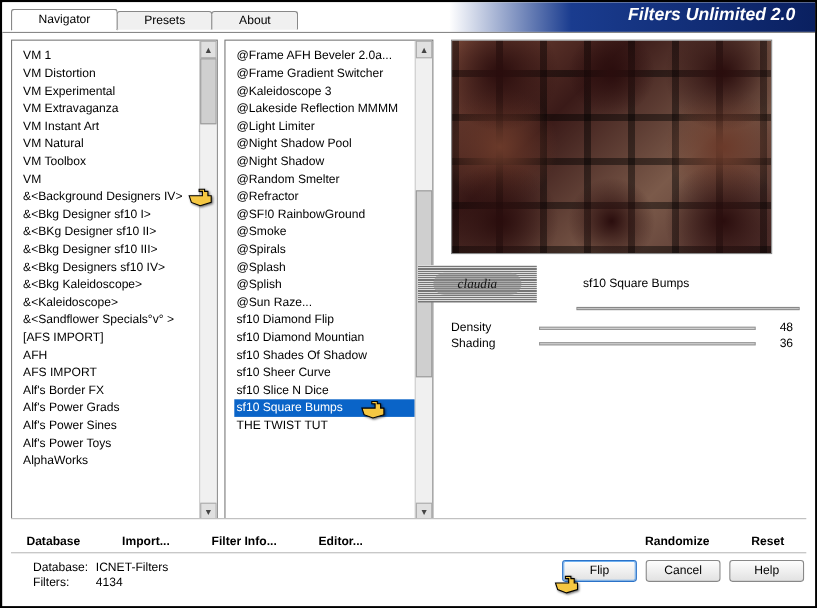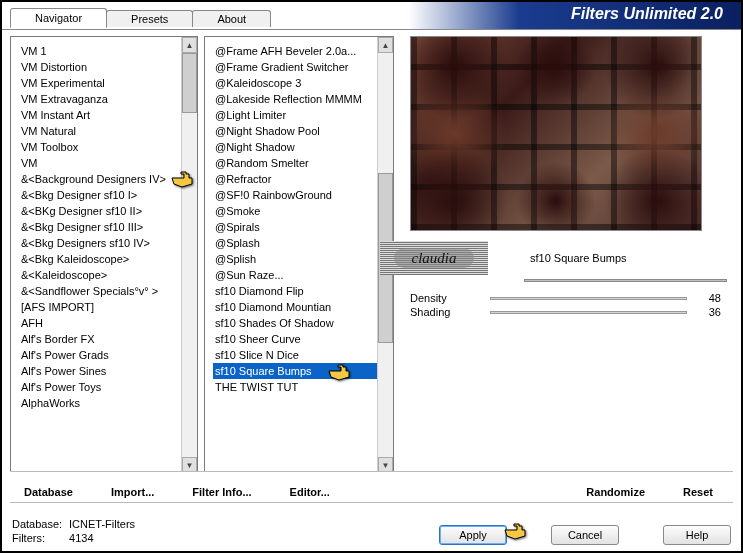--- a/index.html
+++ b/index.html
@@ -161,21 +161,21 @@
   content: "";
   position: absolute;
   inset: 7px 14px;
   background: #888;
   border-radius: 10px;
   opacity: 0.6;
 }
 .claudia-text {
   position: relative;
   font-family: "Comic Sans MS", cursive;
-  font-size: 15px;
+  font-size: 12px;
   color: #111;
   font-style: italic;
 }
 .filter-name-label {
   font-size: 11px;
   color: #000;
 }
 .filter-name-underline {
   height: 3px;
   background: linear-gradient(to bottom, #d8d8d8, #aaa);
@@ -220,26 +220,25 @@
   margin-right: 18px;
   font-weight: bold;
   cursor: pointer;
   color: #000;
 }
 .btn-row .spacer { flex: 1; }
 
 .status-row {
   position: absolute;
   bottom: 6px;
-  left: 10px;
+  left: 28px;
   right: 10px;
   height: 36px;
   display: flex;
-  align-items: flex-end;
-  gap: 36px;
+  align-items: flex-start;
 }
 .status-text {
   line-height: 14px;
 }
 .status-text .lbl { display: inline-block; width: 54px; }
 .win-btn {
   padding: 3px 0;
   width: 68px;
   text-align: center;
   background: linear-gradient(to bottom, #fdfdfd, #e2e2e2);
@@ -287,20 +286,21 @@
         <div class="list-item">&amp;&lt;Background Designers IV&gt;</div>
         <div class="list-item">&amp;&lt;Bkg Designer sf10 I&gt;</div>
         <div class="list-item">&amp;&lt;BKg Designer sf10 II&gt;</div>
         <div class="list-item">&amp;&lt;Bkg Designer sf10 III&gt;</div>
         <div class="list-item">&amp;&lt;Bkg Designers sf10 IV&gt;</div>
         <div class="list-item">&amp;&lt;Bkg Kaleidoscope&gt;</div>
         <div class="list-item">&amp;&lt;Kaleidoscope&gt;</div>
         <div class="list-item">&amp;&lt;Sandflower Specials°v° &gt;</div>
         <div class="list-item">[AFS IMPORT]</div>
         <div class="list-item">AFH</div>
+        <div class="list-item">AFS IMPORT</div>
         <div class="list-item">Alf's Border FX</div>
         <div class="list-item">Alf's Power Grads</div>
         <div class="list-item">Alf's Power Sines</div>
         <div class="list-item">Alf's Power Toys</div>
         <div class="list-item">AlphaWorks</div>
       </div>
     <div class="scrollbar">
       <div class="arrow">▲</div>
       <div class="thumb"></div>
       <div class="arrow" style="position:absolute;bottom:0;left:0;right:0">▼</div>
@@ -371,21 +371,21 @@
   <span class="btn-flat">Randomize</span>
   <span class="btn-flat" style="margin-right:6px">Reset</span>
 </div>
 
 <div class="status-row">
   <div class="status-text">
     <div><span class="lbl">Database:</span> <span>ICNET-Filters</span></div>
     <div><span class="lbl">Filters:</span> <span>4134</span></div>
   </div>
   <div style="flex:1"></div>
-  <div class="win-btn primary">Apply</div>
+  <div class="win-btn primary">Flip</div>
   <div class="win-btn">Cancel</div>
   <div class="win-btn">Help</div>
 </div>
 
 <div class="hand-cursor" style="left:168px; top:167px;">
   <svg width="26" height="20" viewBox="0 0 26 20">
       <path d="M2 9 L14 9 L14 5 L11 5 L11 3 L16 3 L16 5 L19 5 L19 9 L22 9 L22 15 L12 18 L4 15 Z" fill="#f5c742" stroke="#000" stroke-width="1"></path>
     </svg>
 </div>
 <div class="hand-cursor" style="left:325px; top:360px;">

